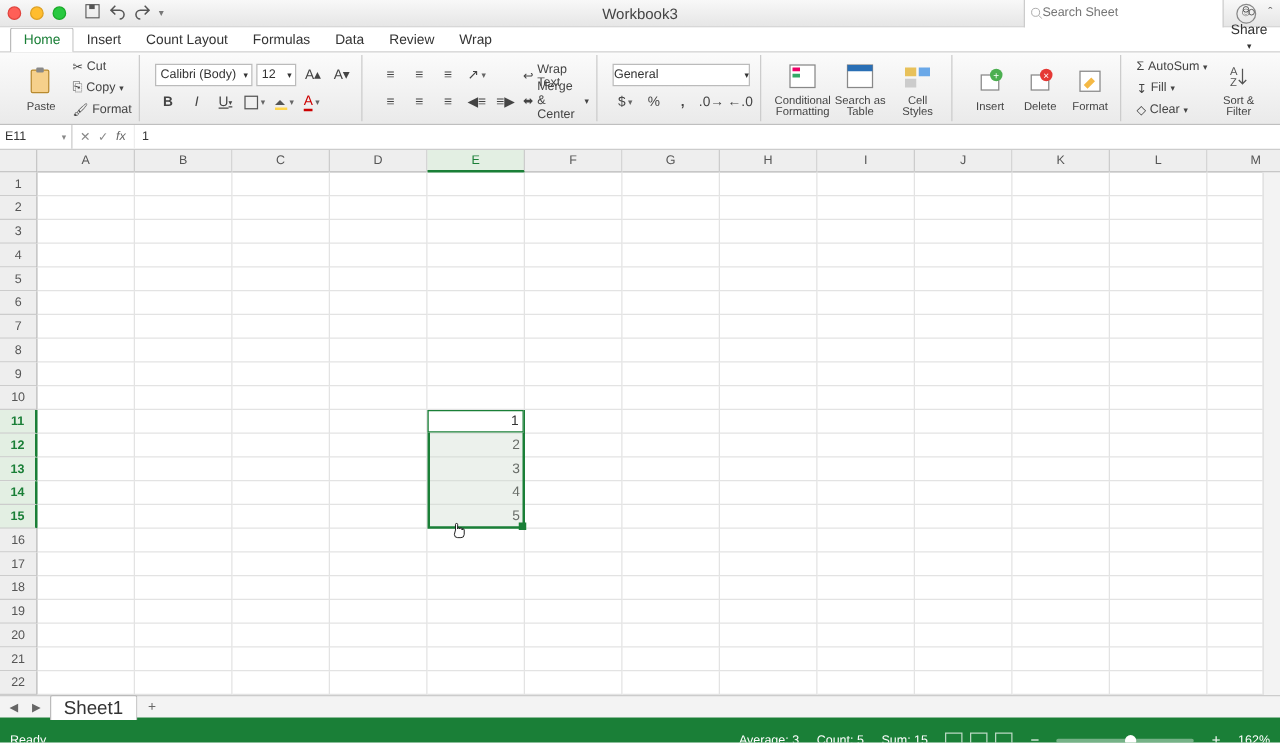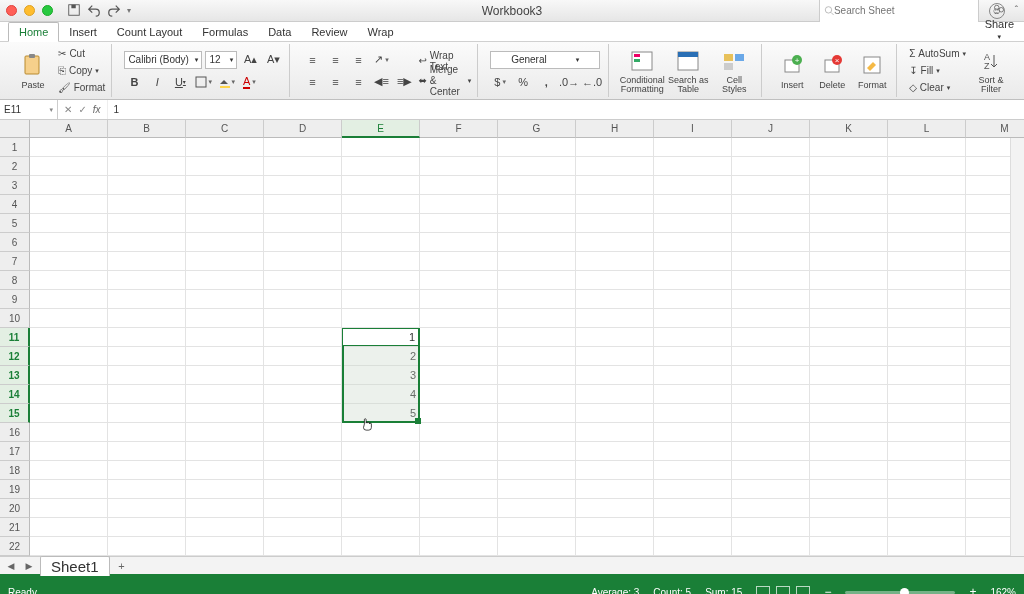--- a/index.html
+++ b/index.html
@@ -33,21 +33,21 @@
   .bigbtn { display:flex; flex-direction:column; align-items:center; justify-content:center; gap:2px; width:42px; font-size:9px; color:#444;}
   .bigbtn.inscol{width:36px;}
   .bigbtn .ic { width:26px; height:26px; display:flex; align-items:center; justify-content:center;}
   .mini { font-size:10px; color:#444; display:flex; align-items:center; gap:3px; height:16px;}
   .stackv { display:flex; flex-direction:column; gap:1px; justify-content:center;}
   .fontbox, .sizebox { border:1px solid #bbb; background:#fff; height:18px; font-size:10px; padding:0 3px; display:flex; align-items:center; }
   .fontbox{width:78px;} .sizebox{width:32px;}
   .btnrow { display:flex; gap:3px;}
   .sqbtn { width:20px;height:18px; border:1px solid transparent; display:flex;align-items:center;justify-content:center; font-size:11px; color:#444;}
   .dd::after{content:"▾"; font-size:7px; margin-left:2px; color:#666;}
-  .numfmt { border:1px solid #bbb; background:#fff; width:110px; height:18px; font-size:10px; padding:0 20px; display:flex; align-items:center; justify-content:space-between;}
+  .numfmt { border:1px solid #bbb; background:#fff; width:110px; height:18px; font-size:10px; padding:0 0; display:flex; align-items:center; justify-content:space-between;}
 
   
   .fbar { height:20px; border-bottom:1px solid #ccc; display:flex; align-items:center; background:#fff; }
   .namebox { width:58px; border-right:1px solid #ccc; font-size:10px; padding:0 4px; display:flex; align-items:center; justify-content:space-between; height:100%;}
   .fx-ctrl { display:flex; align-items:center; gap:6px; padding:0 6px; color:#888; border-right:1px solid #eee; height:100%;}
   .fx-ctrl span{font-size:10px;}
   .fx-label{font-style:italic; font-size:10px; color:#666;}
   .fval { padding:0 6px; font-size:10px;}
 
   

